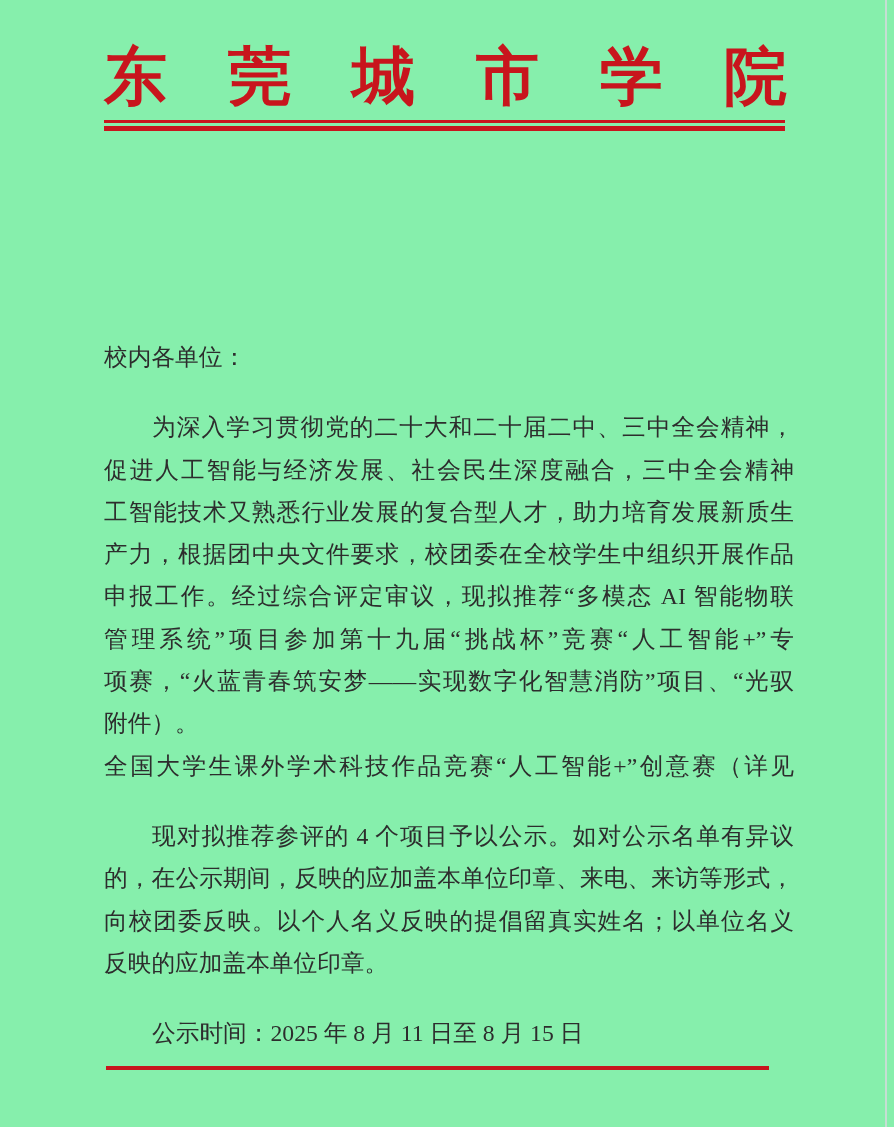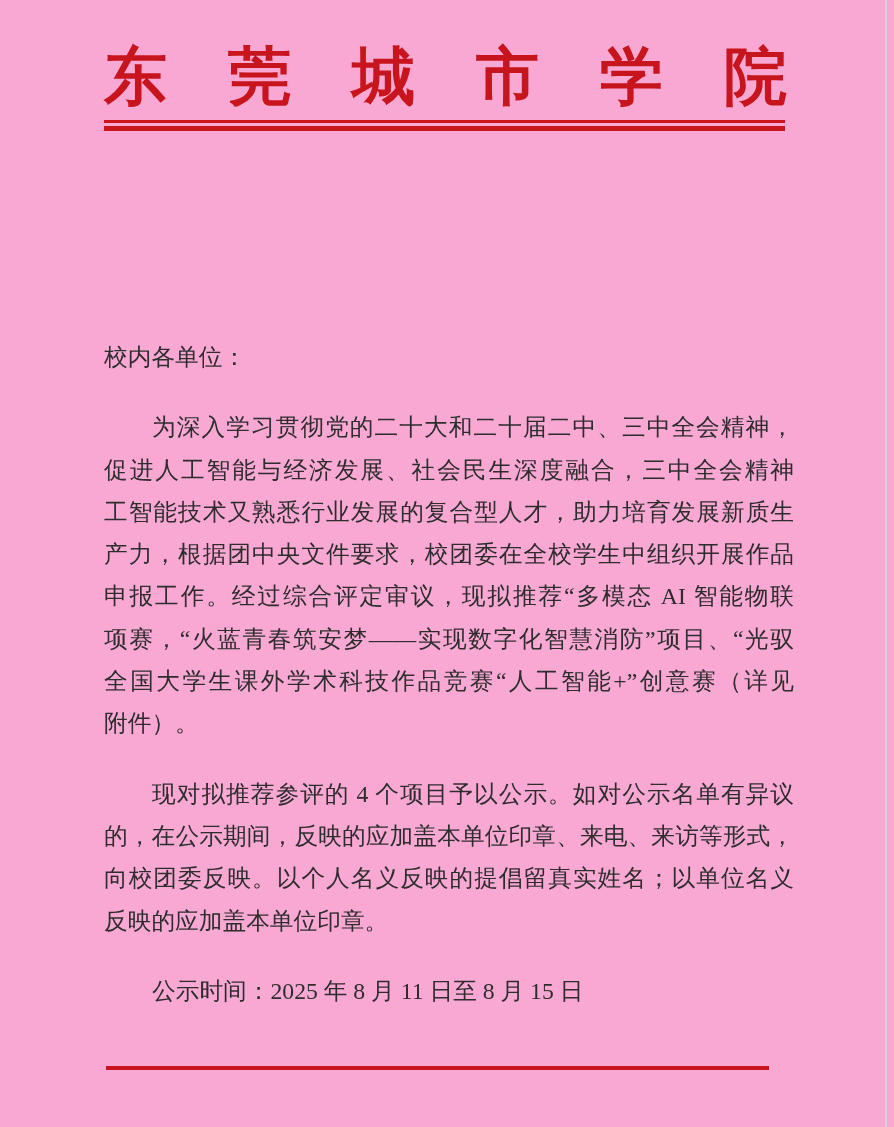--- a/index.html
+++ b/index.html
@@ -5,21 +5,21 @@
   :root{
     --red:#C8151D;
     --title-black:#1a1a1a;
     --body-black:#2d2d2d;
     --edge:#d4dadd;
   }
   html,body{margin:0;padding:0;background:#e8e8e8;}
   .page{
     position:relative;
     width:894px;height:1127px;
-    background:#f9a8d4;
+    background:#86efac;
     overflow:hidden;
     font-family:"Liberation Serif","DejaVu Serif",serif;
   }
   
   .scan-edge{
     position:absolute;left:885px;top:0;width:2px;height:1127px;
     background:var(--edge);opacity:.8;
   }
   
   .letterhead{
@@ -70,23 +70,24 @@
   </div>
 
 
   <div class="doc-body">
       <div class="tline">校内各单位：</div>
       <div class="tline indent just">为深入学习贯彻党的二十大和二十届二中、三中全会精神，</div>
       <div class="tline just">促进人工智能与经济发展、社会民生深度融合，三中全会精神</div>
       <div class="tline just">工智能技术又熟悉行业发展的复合型人才，助力培育发展新质生</div>
       <div class="tline just">产力，根据团中央文件要求，校团委在全校学生中组织开展作品</div>
       <div class="tline just">申报工作。经过综合评定审议，现拟推荐“多模态 AI 智能物联</div>
+      <div class="tline just">管理系统”项目参加第十九届“挑战杯”竞赛“人工智能+”专</div>
       <div class="tline just">项赛，“火蓝青春筑安梦——实现数字化智慧消防”项目、“光驭</div>
+      <div class="tline">附件）。</div>
       <div class="tline just">全国大学生课外学术科技作品竞赛“人工智能+”创意赛（详见</div>
-      <div class="tline">附件）。</div>
       <div class="tline indent just">现对拟推荐参评的 4 个项目予以公示。如对公示名单有异议</div>
       <div class="tline just">的，在公示期间，反映的应加盖本单位印章、来电、来访等形式，</div>
       <div class="tline just">向校团委反映。以个人名义反映的提倡留真实姓名；以单位名义</div>
       <div class="tline">反映的应加盖本单位印章。</div>
       <div class="tline indent">公示时间：2025 年 8 月 11 日至 8 月 15 日</div>
     </div>
 
   <div class="bottom-rule"></div>
 
   <div class="scan-edge"></div>

